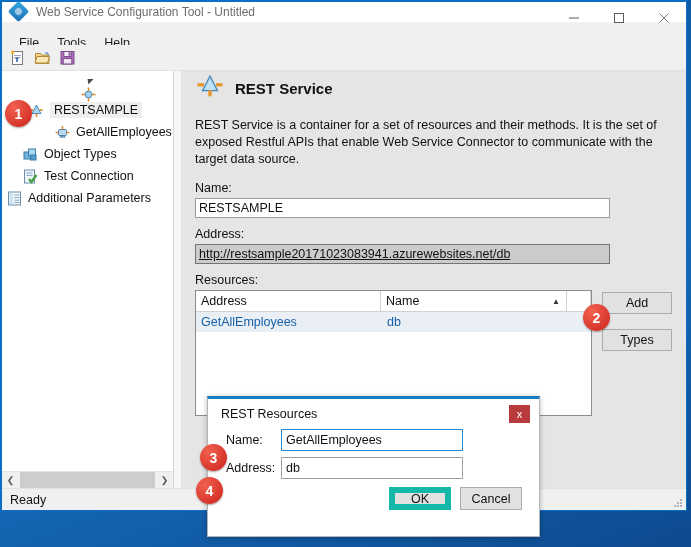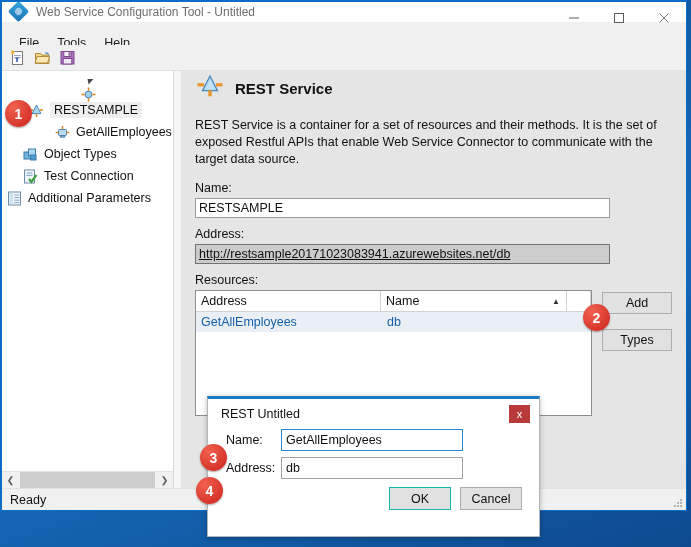--- a/index.html
+++ b/index.html
@@ -398,21 +398,21 @@
     width: 62px; height: 23px;
     background: #e1e1e1;
     border: 1px solid #adadad;
     font-size: 12.5px;
     color: #111;
     display: flex;
     align-items: center;
     justify-content: center;
     cursor: default;
   }
-  .dlg-btn.default { border: 1px solid #14b8a6; }
+  .dlg-btn.default { border: 6px solid #14b8a6; }
 
   
   .badge {
     position: absolute;
     width: 27px; height: 27px;
     border-radius: 50%;
     background: radial-gradient(circle at 33% 28%, #f2614f, #d6342a 72%);
     color: #ffffff;
     font-size: 14px;
     font-weight: bold;
@@ -651,21 +651,21 @@
           <rect x="9" y="3" width="2" height="2"></rect>
         </g>
       </svg>
     </span>
   </div>
 
 </div>
 
 <div id="dialog">
   <div id="dlg-titlebar">
-    <span id="dlg-title">REST Untitled</span>
+    <span id="dlg-title">REST Resources</span>
     <span id="dlg-close">x</span>
   </div>
 
   <div class="dlg-field">
     <span class="dlg-label">Name:</span>
     <span class="dlg-input focused">GetAllEmployees</span>
   </div>
 
   <div class="dlg-field">
     <span class="dlg-label">Address:</span>

